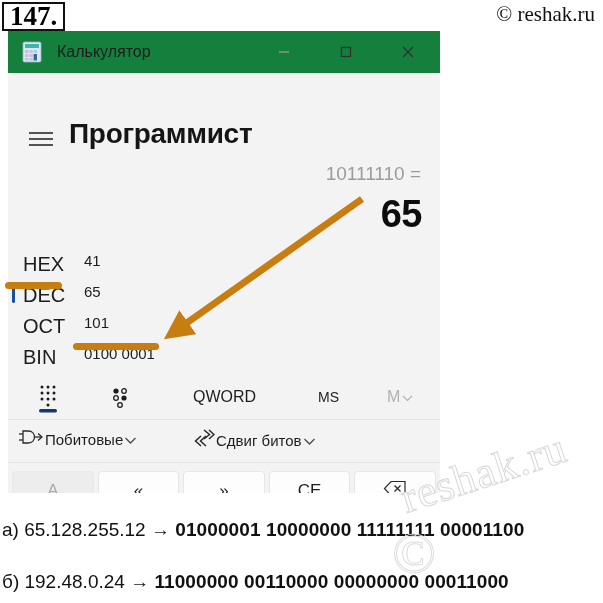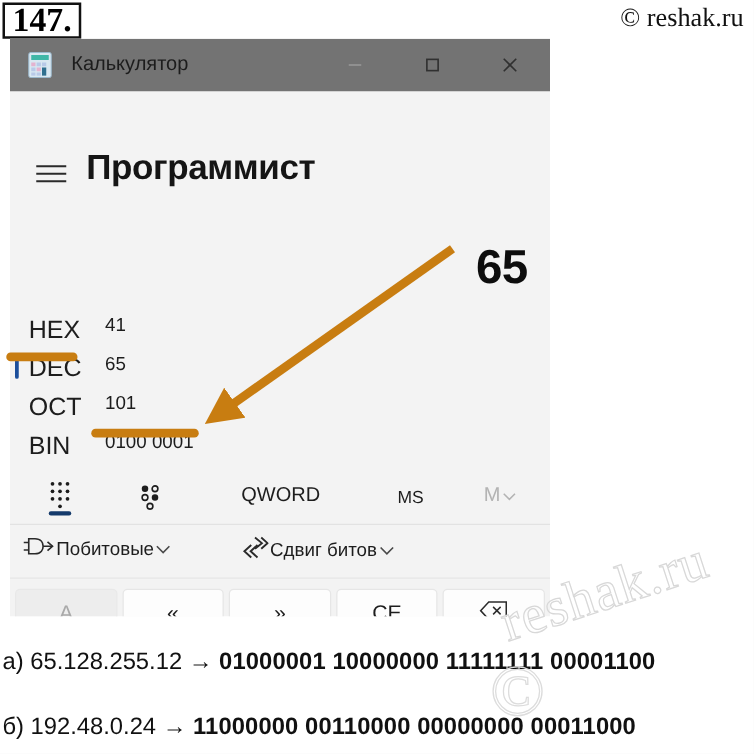--- a/index.html
+++ b/index.html
@@ -50,21 +50,21 @@
     background: #f3f3f3;
     overflow: hidden;
   }
 
   
   #title-bar {
     position: absolute;
     left: 0; top: 0;
     width: 432px;
     height: 42px;
-    background: #737373;
+    background: #15803d;
   }
   #app-icon {
     position: absolute;
     left: 13px;
     top: 10px;
     width: 22px;
     height: 22px;
   }
   #app-title {
     position: absolute;
@@ -383,20 +383,21 @@
   <div id="menu-button">
     <svg width="26" height="20" viewBox="0 0 26 20">
       <line x1="1" y1="4" x2="25" y2="4" stroke="#2a2a2a" stroke-width="1.6"></line>
       <line x1="1" y1="10" x2="25" y2="10" stroke="#2a2a2a" stroke-width="1.6"></line>
       <line x1="1" y1="16" x2="25" y2="16" stroke="#2a2a2a" stroke-width="1.6"></line>
     </svg>
   </div>
   <div id="mode-title">Программист</div>
 
   <div id="display-area">
+    <div id="expression">10111110 =</div>
     <div id="result-value">65</div>
   </div>
 
   <div id="radix-list">
     <div class="radix-row">
       <span class="radix-label">HEX</span>
       <span class="radix-value">41</span>
     </div>
     <div class="radix-row selected">
       <span class="selection-bar"></span>

